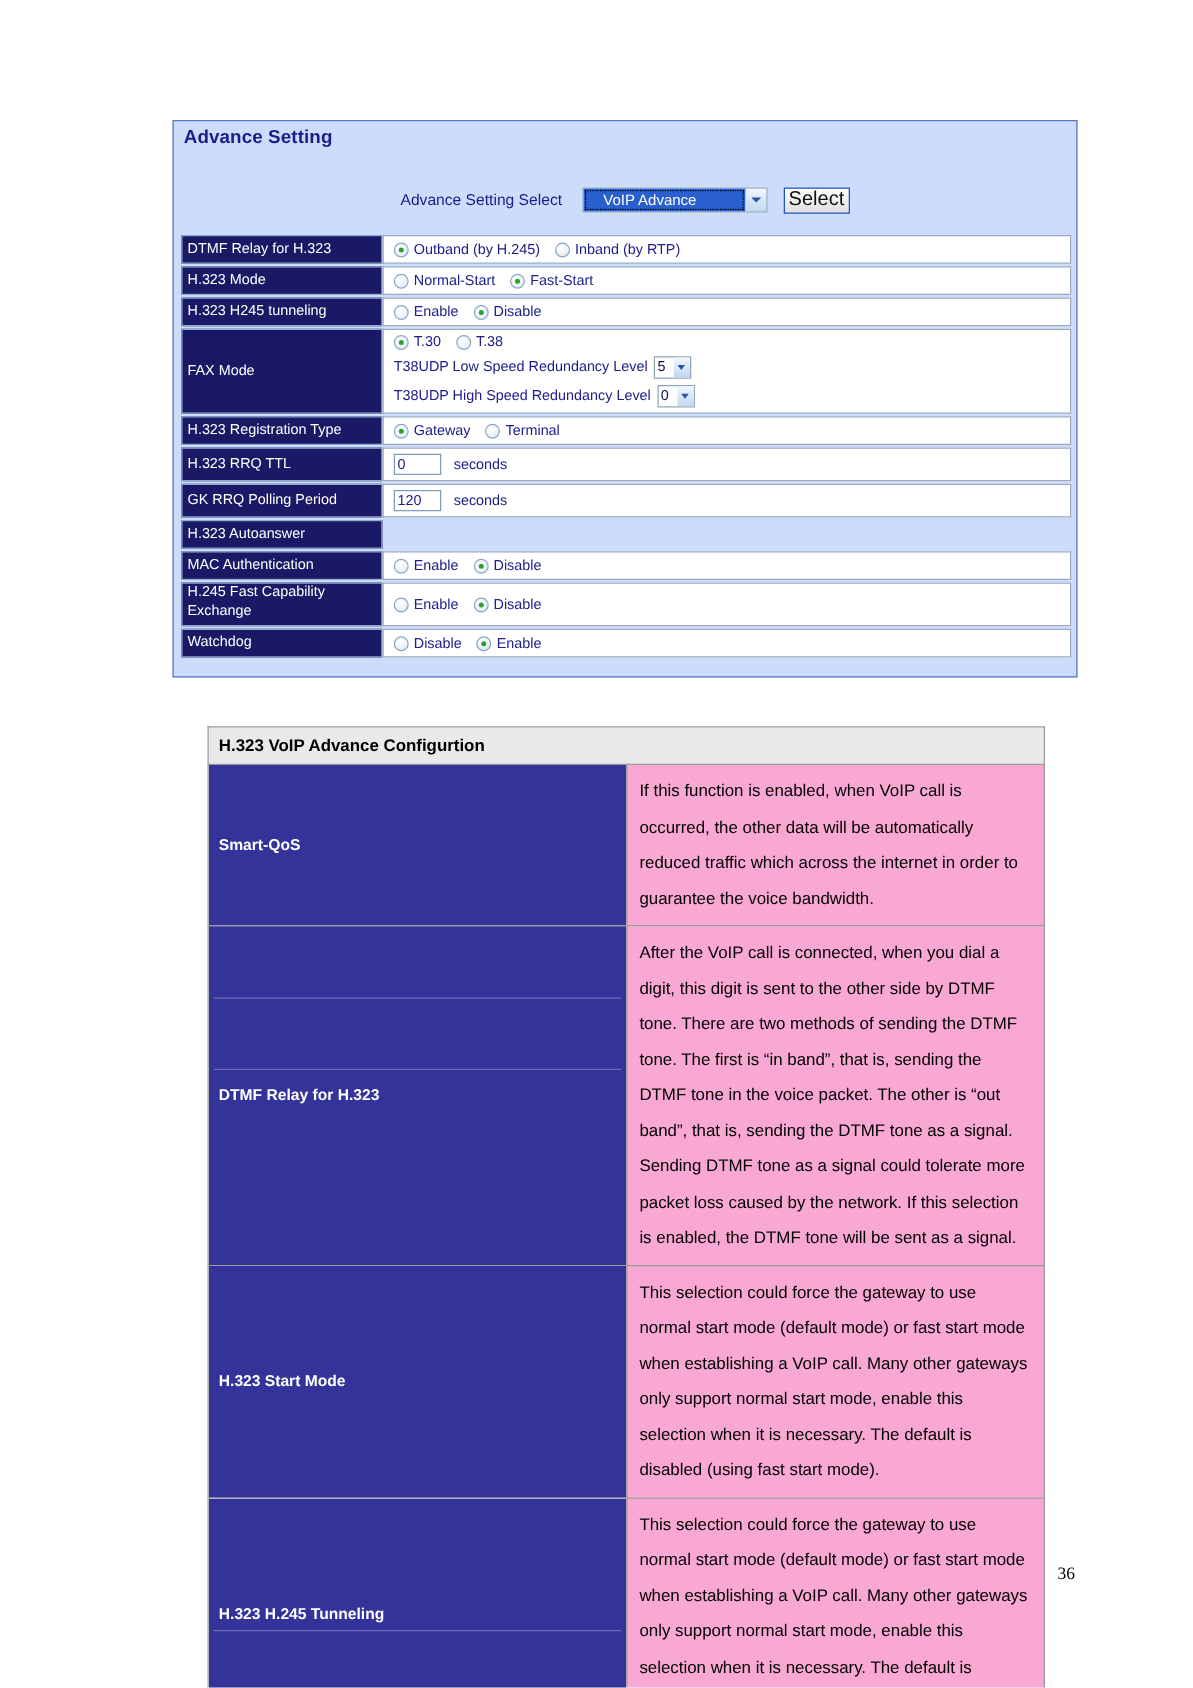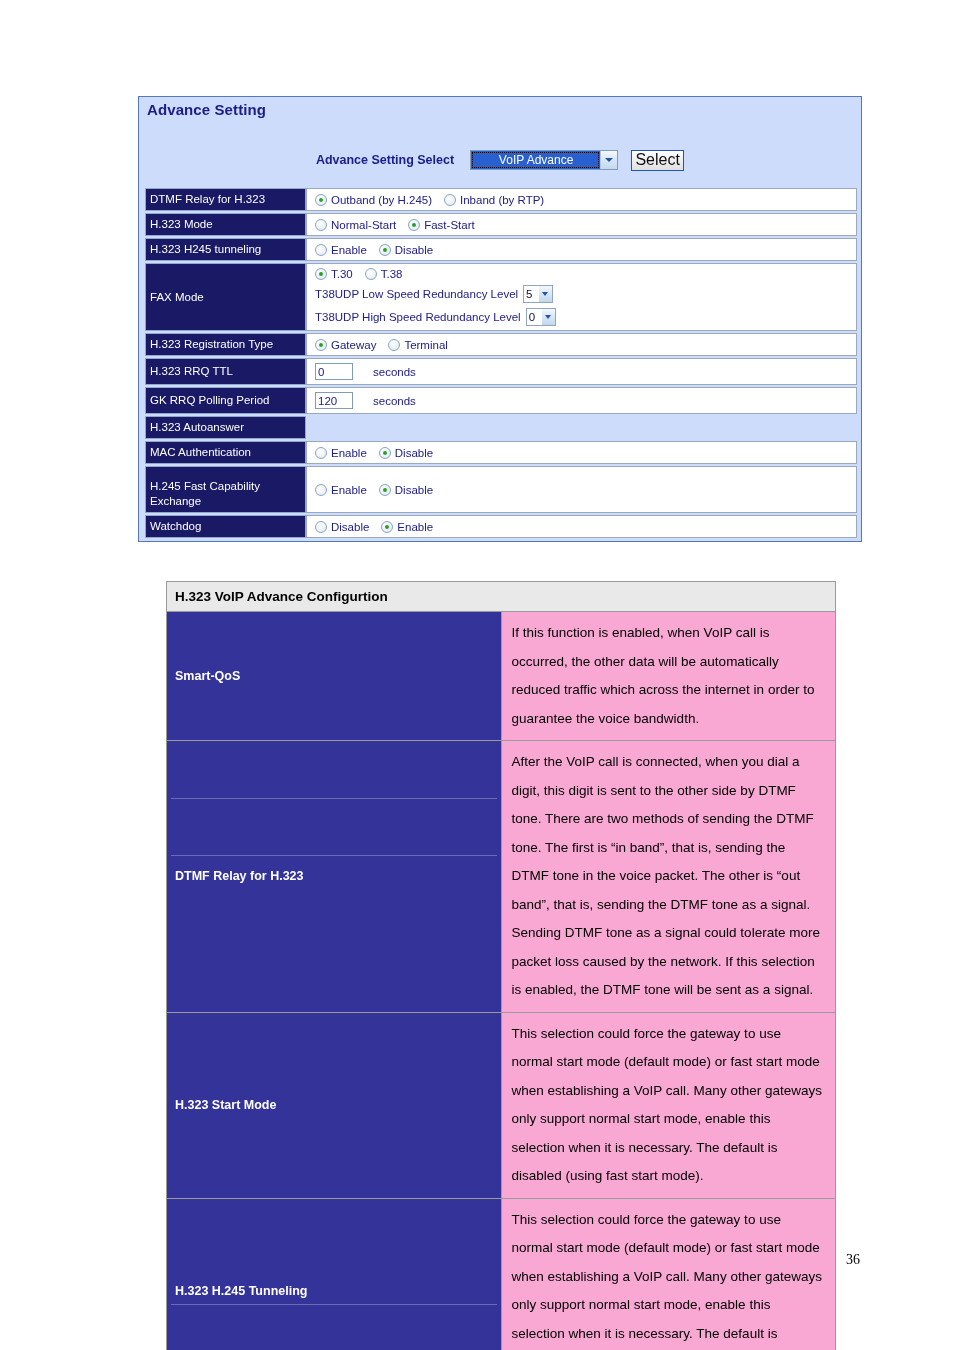--- a/index.html
+++ b/index.html
@@ -40,46 +40,45 @@
     left: 0;
     top: 44px;
     width: 100%;
     height: 38px;
     display: flex;
     align-items: center;
     justify-content: center;
   }
   #select-bar-label {
     font-size: 12.5px;
-    font-weight: bold;
+    font-weight: normal;
     color: #1c1c8a;
     margin-right: 16px;
   }
   .combo {
     position: relative;
     width: 148px;
     height: 20px;
     border: 1px solid #7f9db9;
     background: #ffffff;
     box-sizing: border-box;
     display: flex;
     align-items: stretch;
   }
   .combo-value {
     flex: 1 1 auto;
     background: #2a5fd0;
     color: #ffffff;
     font-size: 12px;
     line-height: 18px;
-    padding-left: 1px;
+    padding-left: 16px;
     outline: 1px dotted #000000;
     outline-offset: -2px;
     overflow: hidden;
     white-space: nowrap;
-    text-align: center;
   }
   .combo-arrow {
     flex: 0 0 16px;
     background: linear-gradient(to bottom,#f4f8fd 0%, #dae8f7 45%, #c3d8f0 100%);
     border-left: 1px solid #b2c6dd;
     position: relative;
   }
   .combo-arrow::after {
     content: "";
     position: absolute;
@@ -122,21 +121,21 @@
     background: #191966;
     border: 1px solid #8fa8cc;
     box-sizing: border-box;
     color: #ffffff;
     font-size: 11.5px;
     padding: 3px 0 3px 4px;
     line-height: 15px;
     display: flex;
     align-items: center;
   }
-  .srow-label.two-line { align-items: flex-start; padding-top: 12px; }
+  .srow-label.two-line { align-items: flex-start; padding-top: 0; }
   .srow-value {
     flex: 1 1 auto;
     background: #ffffff;
     border: 1px solid #9aa9bd;
     box-sizing: border-box;
     padding: 4px 16px 4px 8px;
     color: #20208c;
     font-size: 11.5px;
     display: flex;
     flex-direction: column;
@@ -176,21 +175,21 @@
     height: 17px;
     border: 1px solid #7f9db9;
     background: #ffffff;
     box-sizing: border-box;
     font-family: "Liberation Sans", sans-serif;
     font-size: 11.5px;
     color: #20208c;
     padding: 0 0 0 2px;
     line-height: 15px;
   }
-  .unit { margin-left: 20px; color: #20208c; font-size: 11.5px; }
+  .unit { margin-left: 10px; color: #20208c; font-size: 11.5px; }
   .minicombo {
     display: inline-flex;
     width: 30px;
     height: 18px;
     border: 1px solid #8fa6bd;
     background: #ffffff;
     box-sizing: border-box;
     margin-left: 5px;
     vertical-align: middle;
   }

